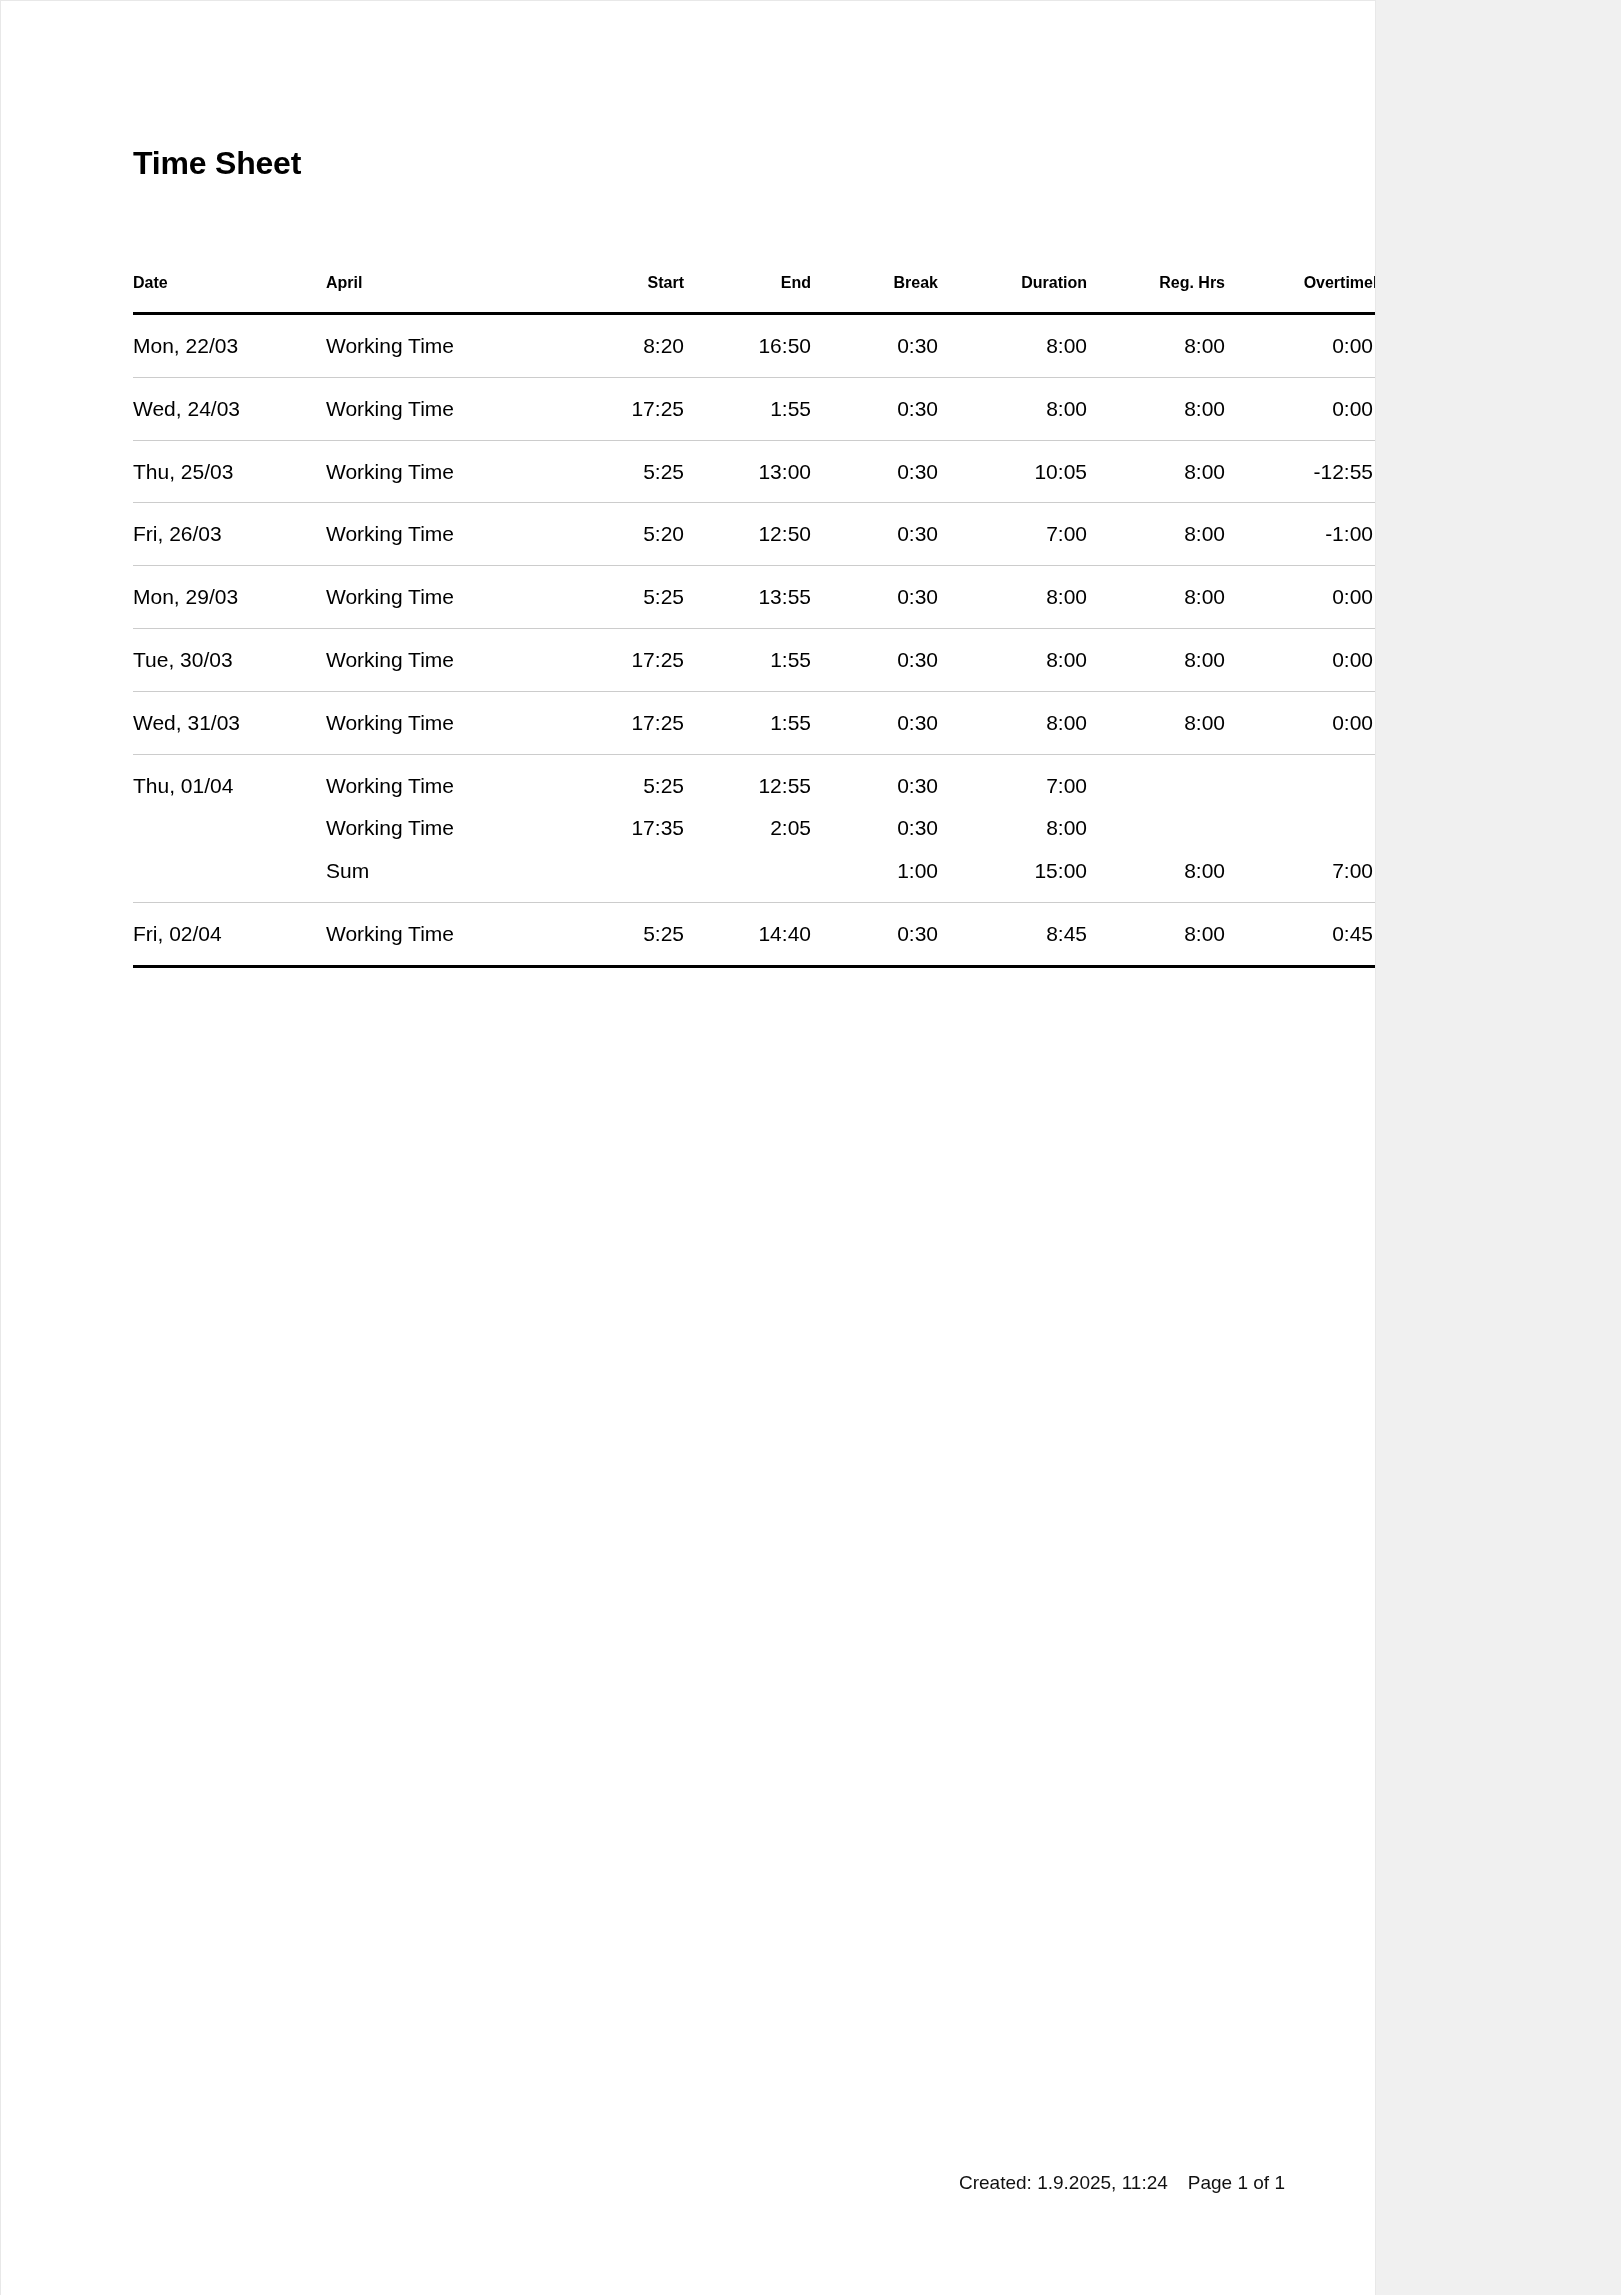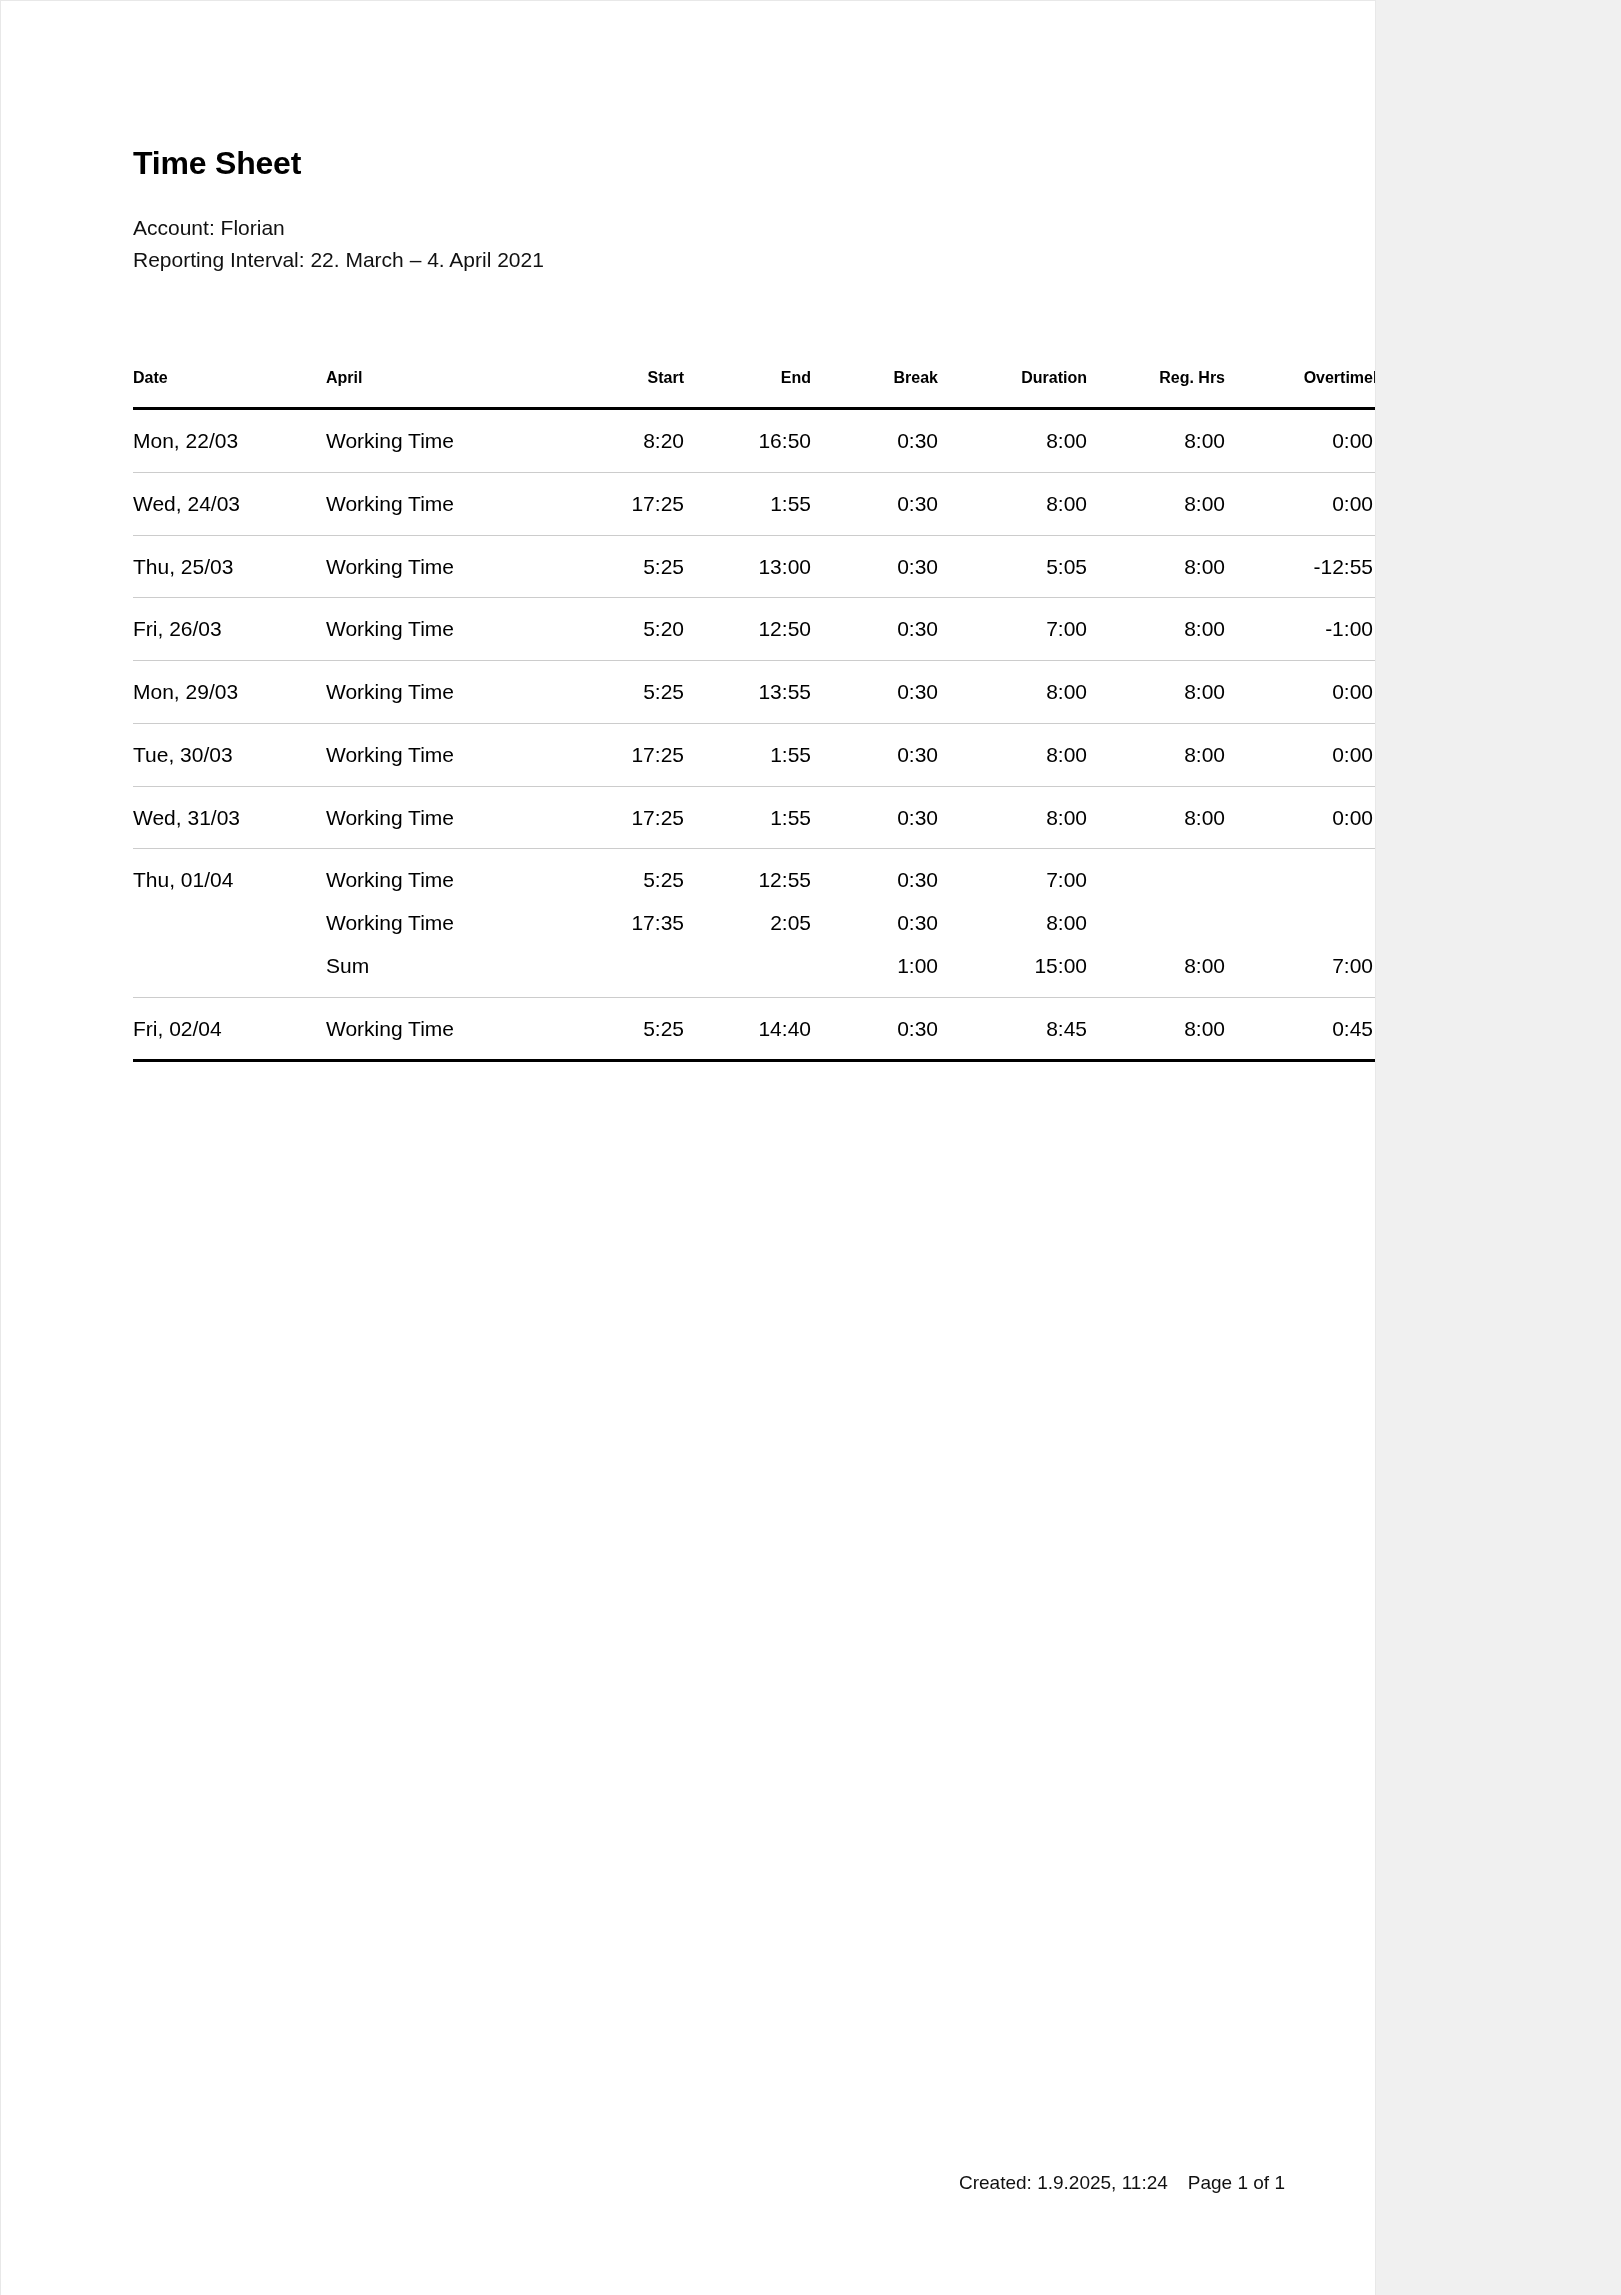--- a/index.html
+++ b/index.html
@@ -109,24 +109,20 @@
   .footer .sep { display: inline-block; width: 20px; }
 </style>
 </head>
 <body>
 
 <div class="page">
   <div class="content">
 
     <h1 class="doc-title">Time Sheet</h1>
 
-    <div class="meta-block">
-      <div class="meta-line">Account: Florian</div>
-      <div class="meta-line">Reporting Interval: 22. March – 4. April 2021</div>
-    </div>
 
     <div class="table-wrap">
       <table class="ts">
         <colgroup>
           <col class="c-date">
             <col class="c-type">
             <col class="c-start">
             <col class="c-end">
           <col class="c-break">
             <col class="c-duration">
@@ -169,21 +165,21 @@
               <td class="al-r">8:00</td>
               <td class="al-r">0:00</td>
               <td class="al-l"></td>
             </tr>
             <tr class="row">
               <td class="al-l">Thu, 25/03</td>
               <td class="al-l">Working Time</td>
               <td class="al-r">5:25</td>
               <td class="al-r">13:00</td>
               <td class="al-r">0:30</td>
-              <td class="al-r">5:05</td>
+              <td class="al-r">10:05</td>
               <td class="al-r">8:00</td>
               <td class="al-r">-12:55</td>
               <td class="al-l"></td>
             </tr>
             <tr class="row">
               <td class="al-l">Fri, 26/03</td>
               <td class="al-l">Working Time</td>
               <td class="al-r">5:20</td>
               <td class="al-r">12:50</td>
               <td class="al-r">0:30</td>

